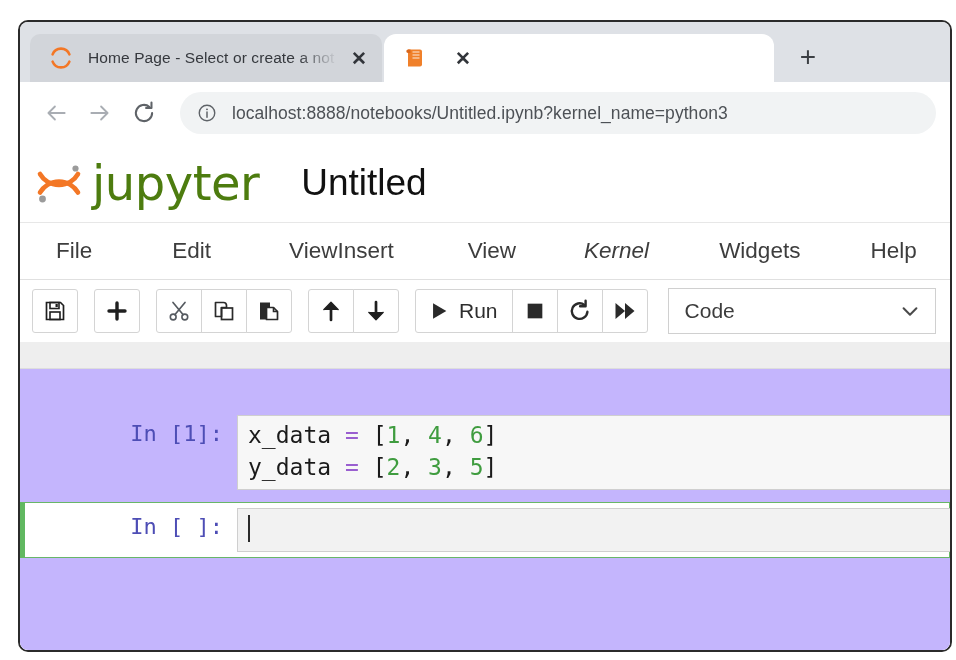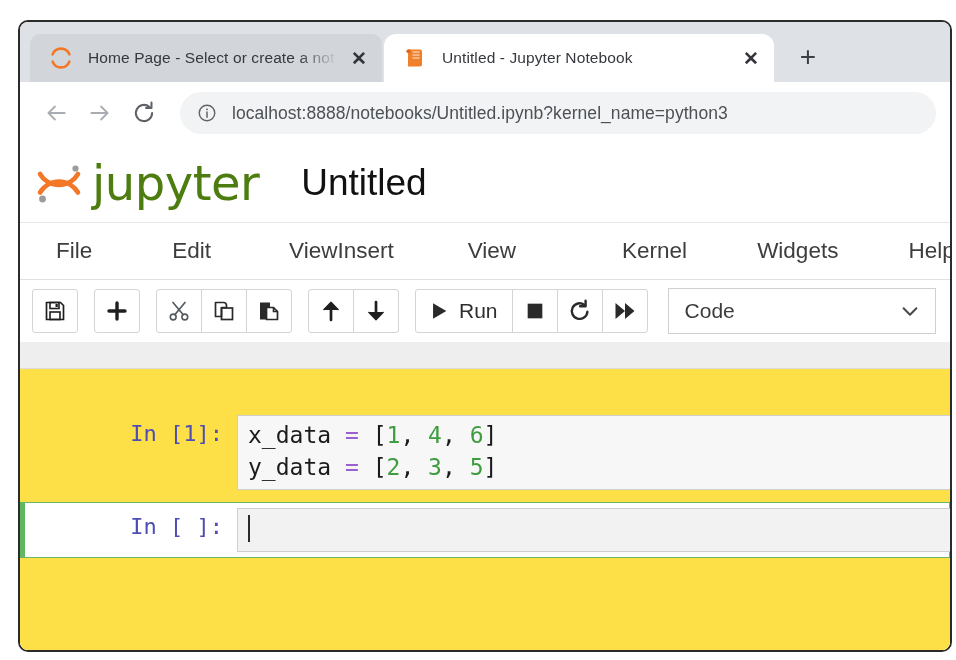--- a/index.html
+++ b/index.html
@@ -282,21 +282,21 @@
   #toolbar-underline {
     height: 26px;
     background: #eeeeee;
     border-bottom: 1px solid #dddddd;
     flex: 0 0 auto;
   }
 
   
   #notebook {
     flex: 1 1 auto;
-    background: #fde047;
+    background: #c4b5fd;
     padding-top: 40px;
     box-sizing: border-box;
     overflow: hidden;
   }
   .nb-cell {
     display: flex;
     align-items: flex-start;
     padding: 5px 0 5px 0;
     box-sizing: border-box;
     border: 1px solid transparent;
@@ -367,21 +367,20 @@
     </div>
 
     <div class="browser-tab active">
       <span class="tab-favicon">
         <svg width="24" height="24" viewBox="0 0 24 24">
           <path d="M5 3.5 h12 a2 2 0 0 1 2 2 v13 a2 2 0 0 1 -2 2 H5 z" fill="#F0802A"></path>
           <path d="M5 3.5 a1.7 1.7 0 0 0 0 3.4 h2.5 v-3.4 z" fill="#D9671C"></path>
           <path d="M9.5 6 h7 M9.5 9 h7 M9.5 12 h7" stroke="#ffffff" stroke-width="1.1" opacity="0.85"></path>
         </svg>
       </span>
-      <span class="tab-title">Untitled - Jupyter Notebook</span>
       <span class="tab-close">✕</span>
     </div>
 
     <div id="new-tab-button">+</div>
   </div>
 
   <div id="address-bar">
 
     <div class="nav-btn">
       <span>
@@ -434,21 +433,21 @@
       <span id="jupyter-wordmark">jupyter</span>
       <span id="notebook-name">Untitled</span>
     </div>
 
     <div id="menu-bar">
       <span class="menu-item" style="margin-left:18px;">File</span>
       <span class="menu-item" style="margin-left:80px;">Edit</span>
       <span class="menu-item" style="margin-left:78px;">View</span>
       <span class="menu-item" style="">Insert</span>
       <span class="menu-item" style="margin-left:74px;">View</span>
-      <span class="menu-item" style="margin-left:106px;">Kernel</span>
+      <span class="menu-item" style="margin-left:68px;font-style:italic;">Kernel</span>
       <span class="menu-item" style="margin-left:70px;">Widgets</span>
       <span class="menu-item" style="margin-left:70px;">Help</span>
     </div>
 
     <div id="toolbar">
 
       <div class="tb-group">
         <div class="tb-btn">
           <span>
             <svg width="24" height="24" viewBox="0 0 24 24">

